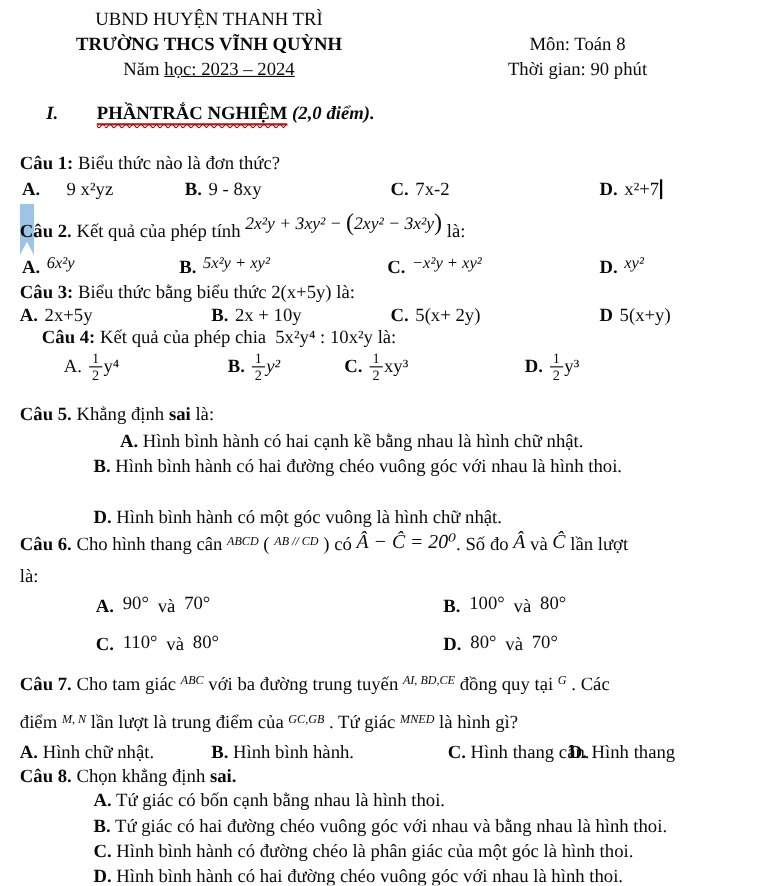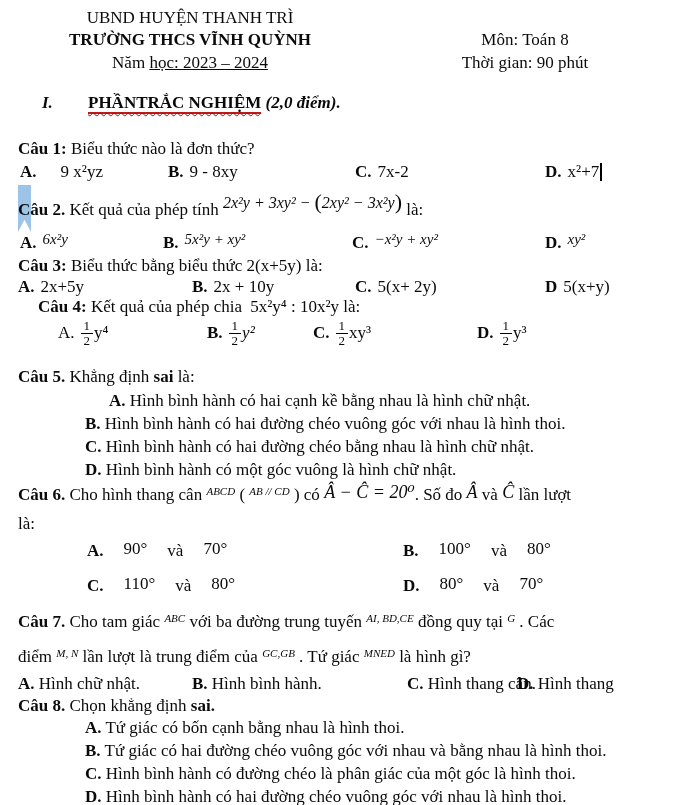--- a/index.html
+++ b/index.html
@@ -65,21 +65,21 @@
   .val-raised {
     font-style: italic;
     font-size: 15px;
     position: relative;
     top: -4px;
     margin-left: 6px;
   }
   .deg {
     position: relative;
     top: -2px;
-    margin: 0 20px;
+    margin: 0 8px;
   }
   .q4opt {
     position: absolute;
     display: flex;
     align-items: center;
     height: 32px;
     font-size: 17px;
   }
   .frac {
     display: inline-block;
@@ -184,21 +184,20 @@
         <span class="den">2</span>
       </span>
       <span>y³</span>
     </div>
 
   <div class="line" style="left:18px; top:367px;">
     <span class="b">Câu 5.</span><span> Khẳng định </span><span class="b">sai</span><span> là:</span>
   </div>
   <div class="line" style="left:85px; top:391px;margin-left:24px;"><span class="optlabel">A.</span><span> Hình bình hành có hai cạnh kề bằng nhau là hình chữ nhật.</span></div>
   <div class="line" style="left:85px; top:414px;"><span class="optlabel">B.</span><span> Hình bình hành có hai đường chéo vuông góc với nhau là hình thoi.</span></div>
-  <div class="line" style="left:85px; top:437px;"><span class="optlabel">C.</span><span> Hình bình hành có hai đường chéo bằng nhau là hình chữ nhật.</span></div>
   <div class="line" style="left:85px; top:460px;"><span class="optlabel">D.</span><span> Hình bình hành có một góc vuông là hình chữ nhật.</span></div>
 
   <div class="line" style="left:18px; top:484px;">
     <span class="b">Câu 6.</span><span> Cho hình thang cân </span><span class="m-raised">ABCD</span><span> ( </span><span class="m-raised">AB // CD</span><span> ) có </span><span class="m-big">Â − Ĉ = 20⁰</span><span>. Số đo </span><span class="m-big">Â</span><span> và </span><span class="m-big">Ĉ</span><span> lần lượt</span>
   </div>
   <div class="line" style="left:18px; top:514px;"><span>là:</span></div>
   <div class="line" style="left:87px; top:541px;"><span class="optlabel">A.</span><span class="deg">90°</span><span>và</span><span class="deg">70°</span></div>
   <div class="line" style="left:403px; top:541px;"><span class="optlabel">B.</span><span class="deg">100°</span><span>và</span><span class="deg">80°</span></div>
   <div class="line" style="left:87px; top:576px;"><span class="optlabel">C.</span><span class="deg">110°</span><span>và</span><span class="deg">80°</span></div>
   <div class="line" style="left:403px; top:576px;"><span class="optlabel">D.</span><span class="deg">80°</span><span>và</span><span class="deg">70°</span></div>

